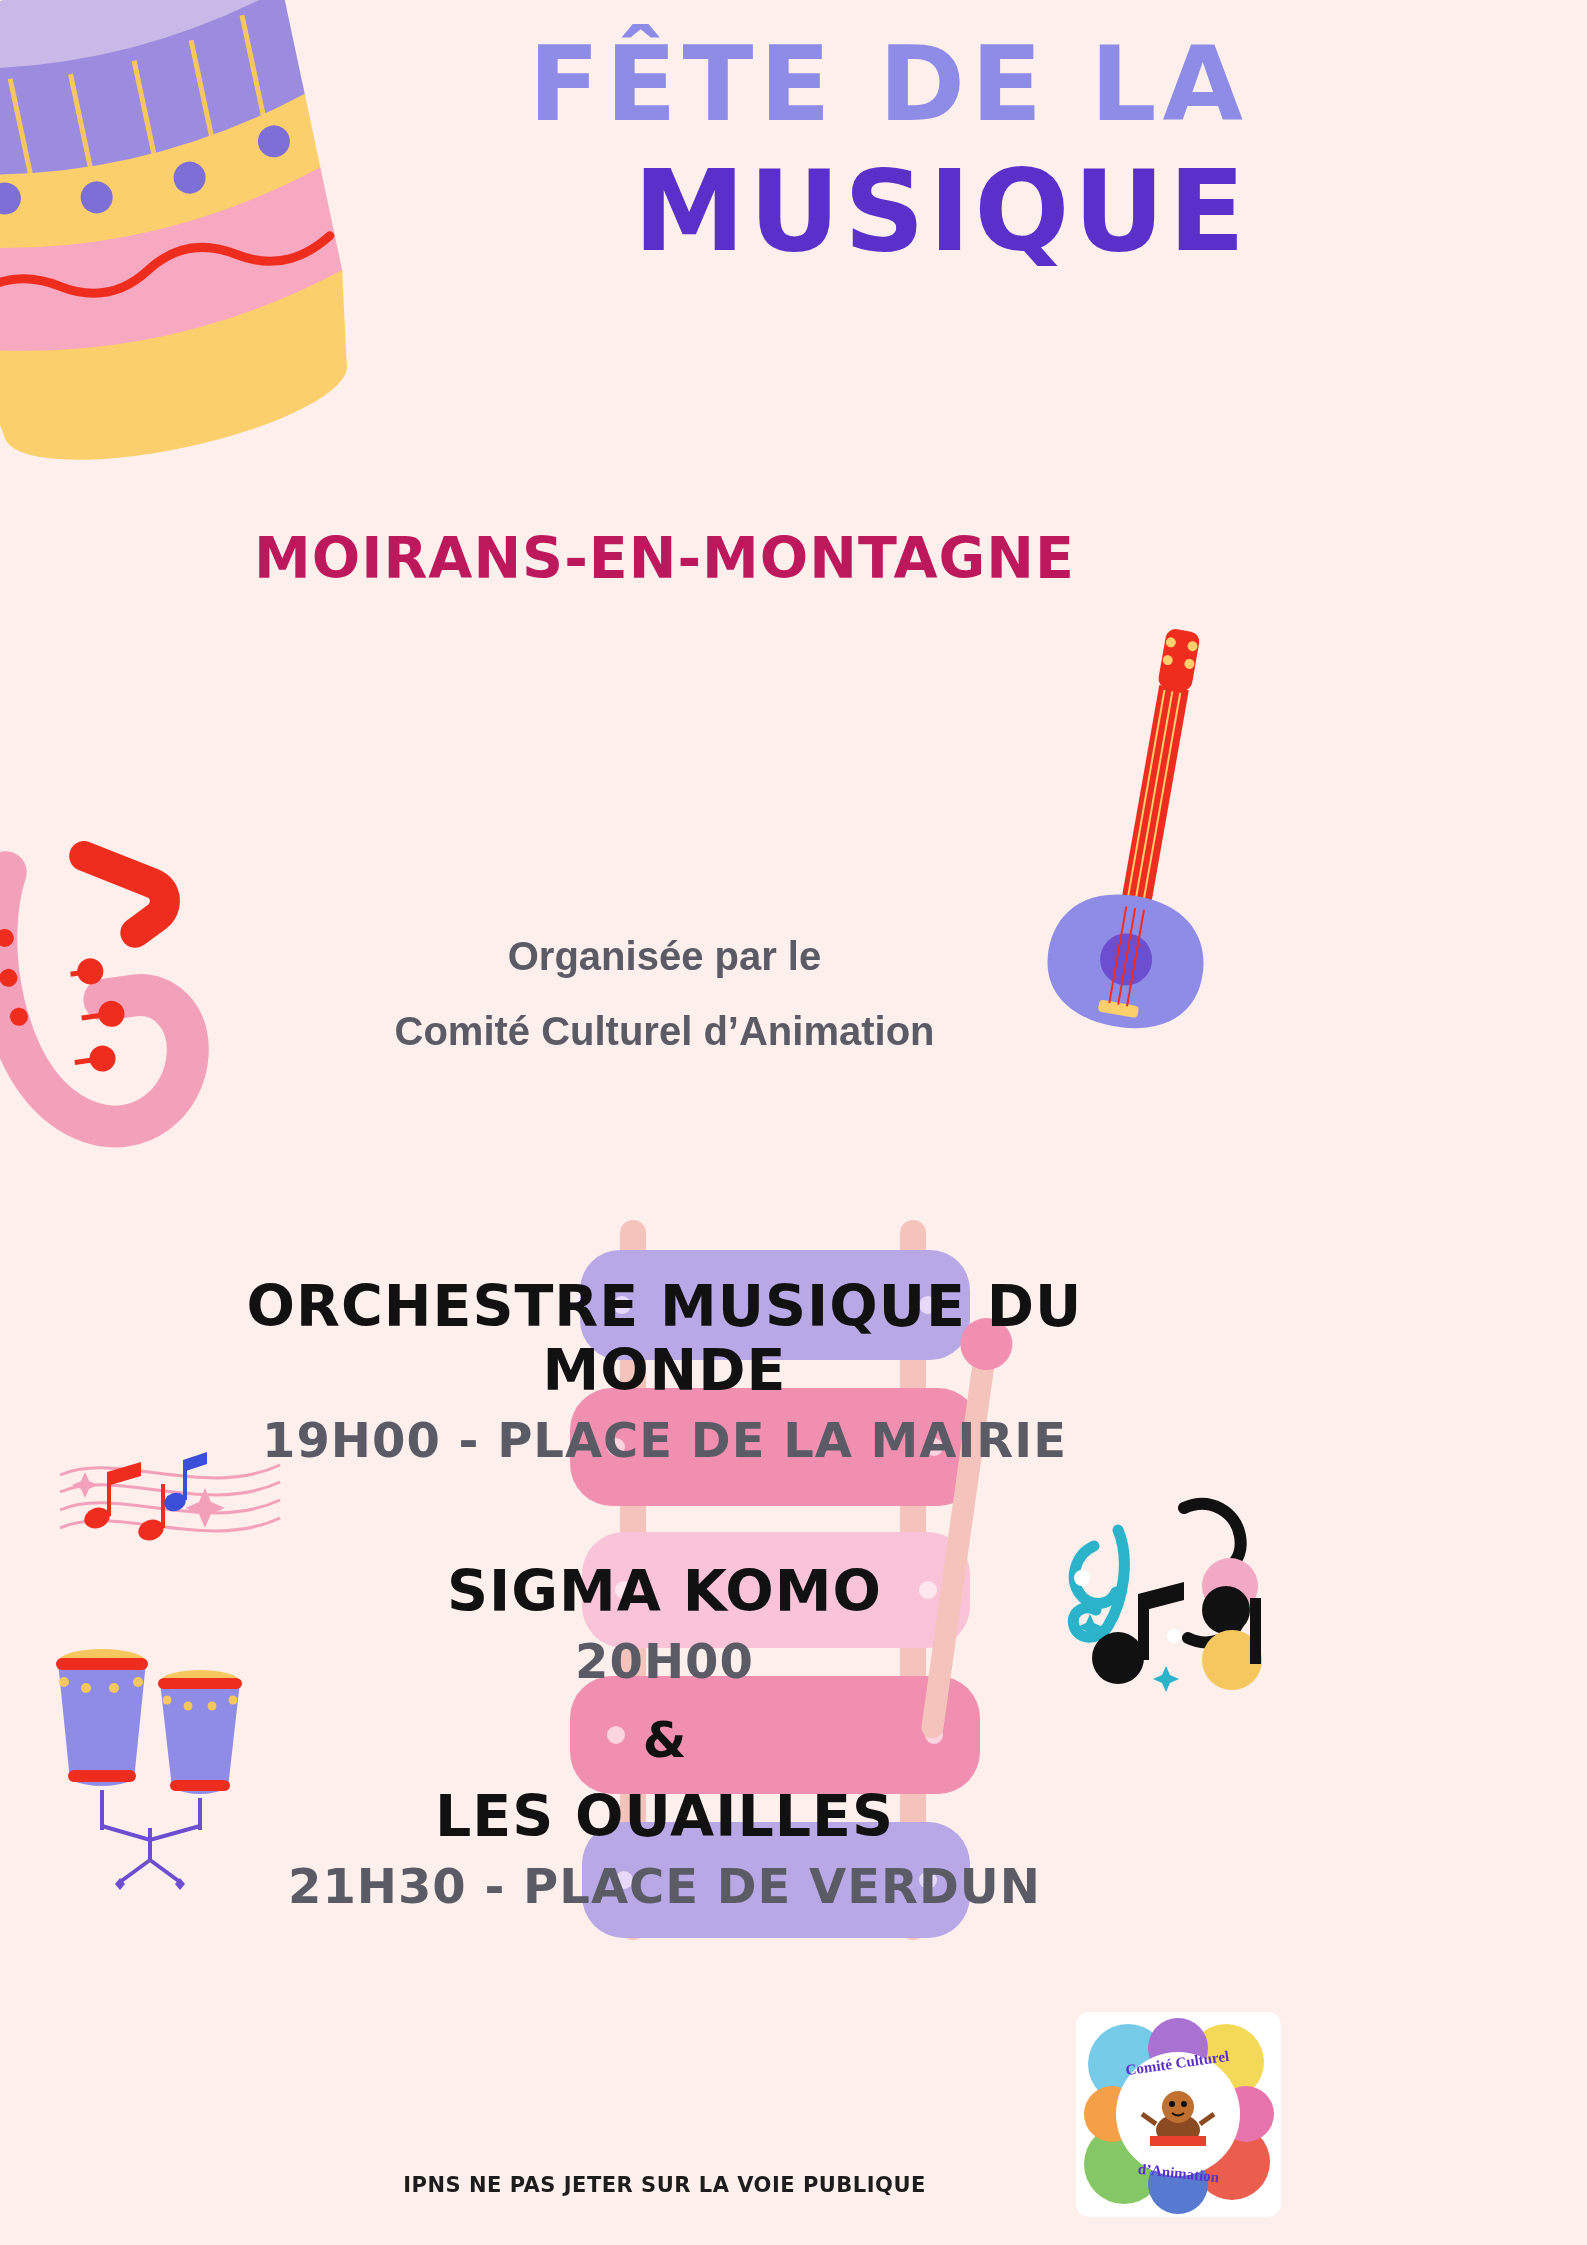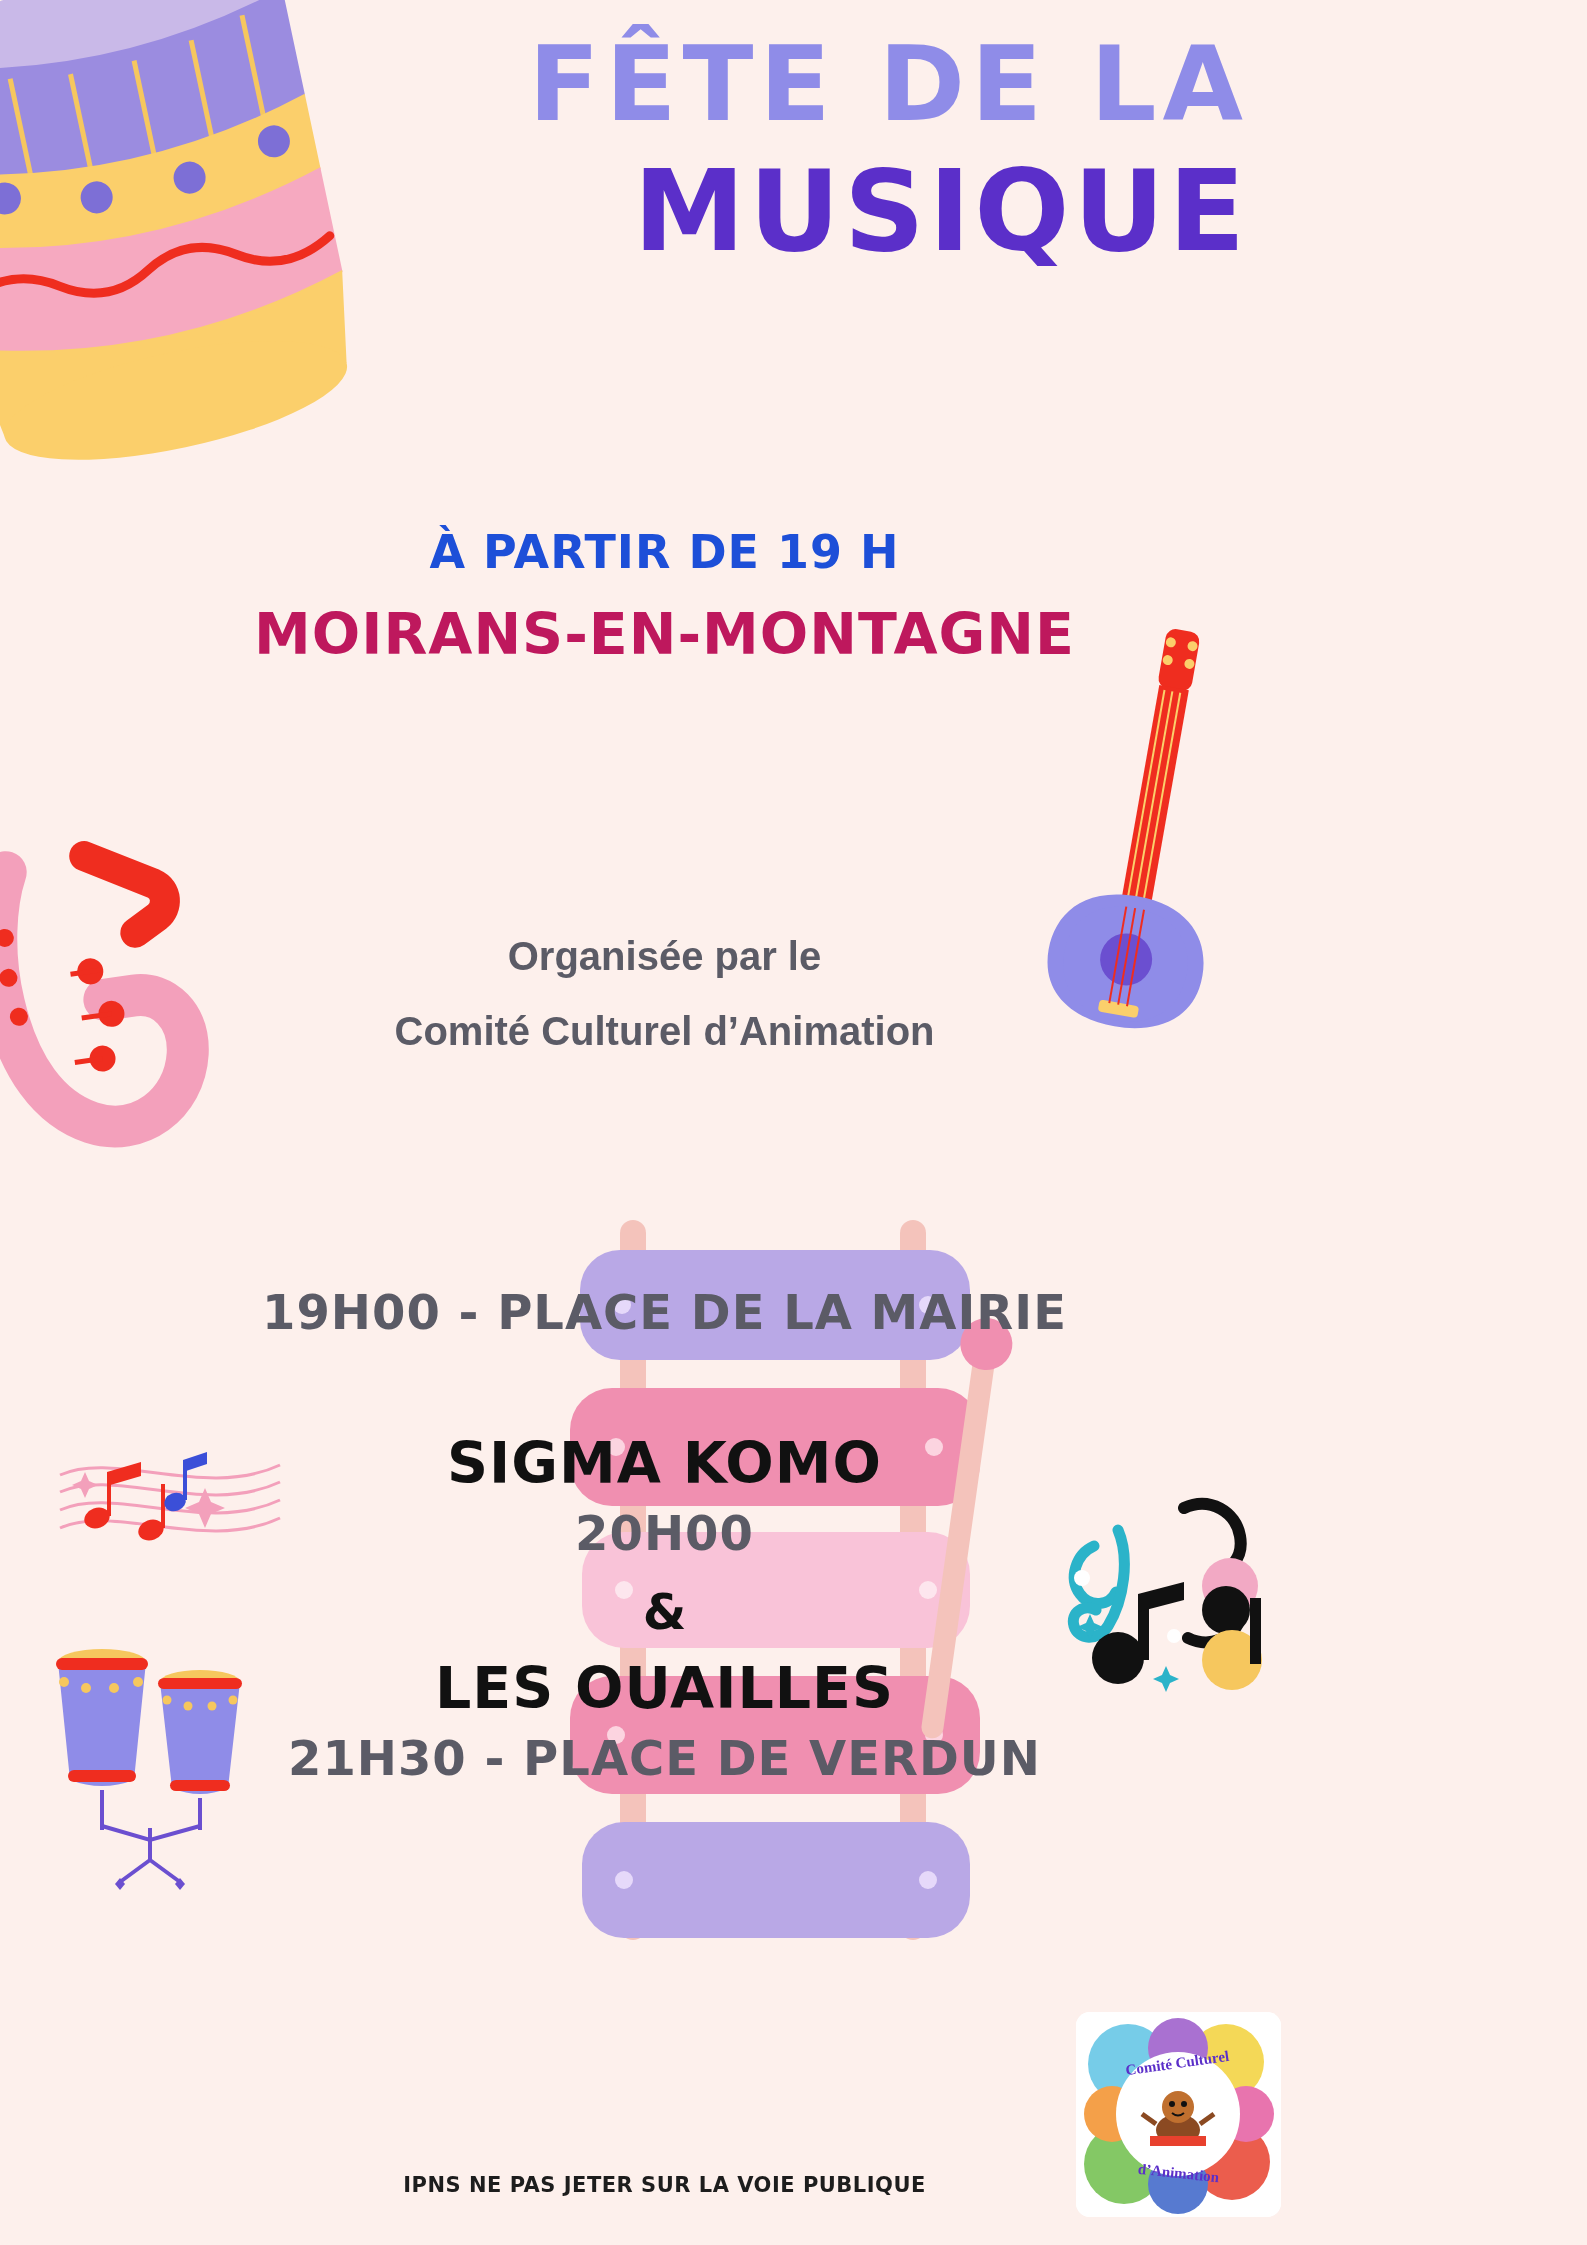--- a/index.html
+++ b/index.html
@@ -383,31 +383,31 @@
       <circle cx="403" cy="132" r="26" fill="#f08fb0"></circle>
     </g>
   </svg>
 
   <div class="title-block">
     <div class="title-1">FÊTE DE LA</div>
     <div class="title-2">MUSIQUE</div>
   </div>
 
   <div class="info-block">
-    <div class="time-line">À PARTIR DE 19 H</div>
     <div class="city-line">MOIRANS-EN-MONTAGNE</div>
   </div>
 
   <div class="org-block">
     <div class="org-line">Organisée par le</div>
     <div class="org-line">Comité Culturel d’Animation</div>
   </div>
 
   <div class="program">
     <div>
+      <div class="prog-name">ORCHESTRE MUSIQUE DU MONDE</div>
       <div class="prog-sub">19H00 - PLACE DE LA MAIRIE</div>
     </div>
     <div class="gap-a"></div>
     <div>
       <div class="prog-name">SIGMA KOMO</div>
       <div class="prog-sub">20H00</div>
     </div>
     <div class="amp">&amp;</div>
     <div>
       <div class="prog-name">LES OUAILLES</div>

